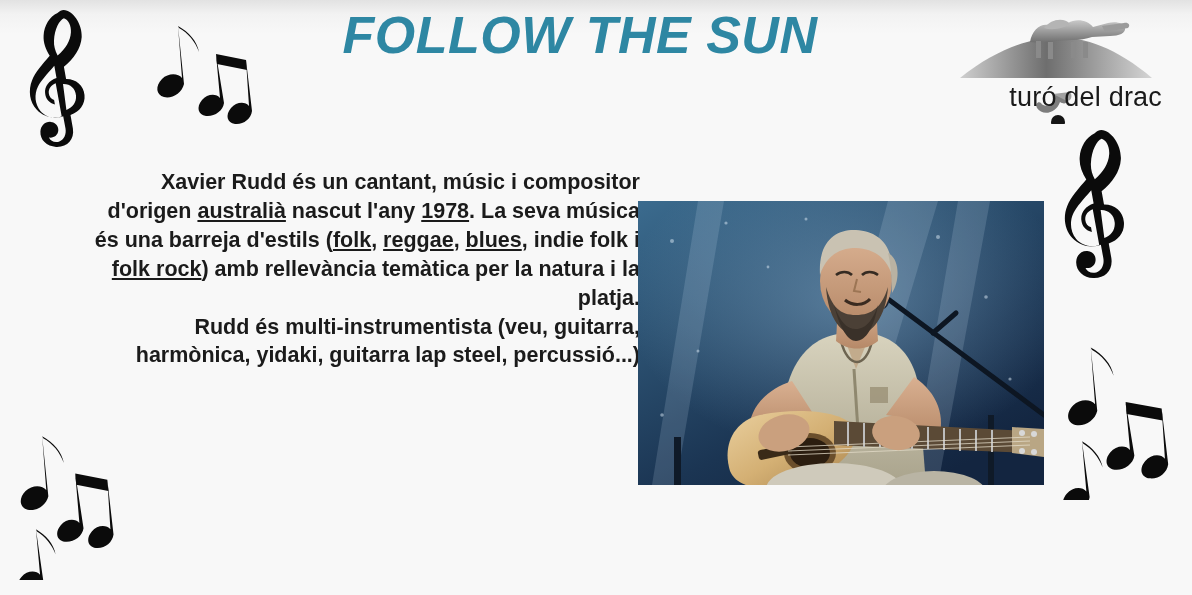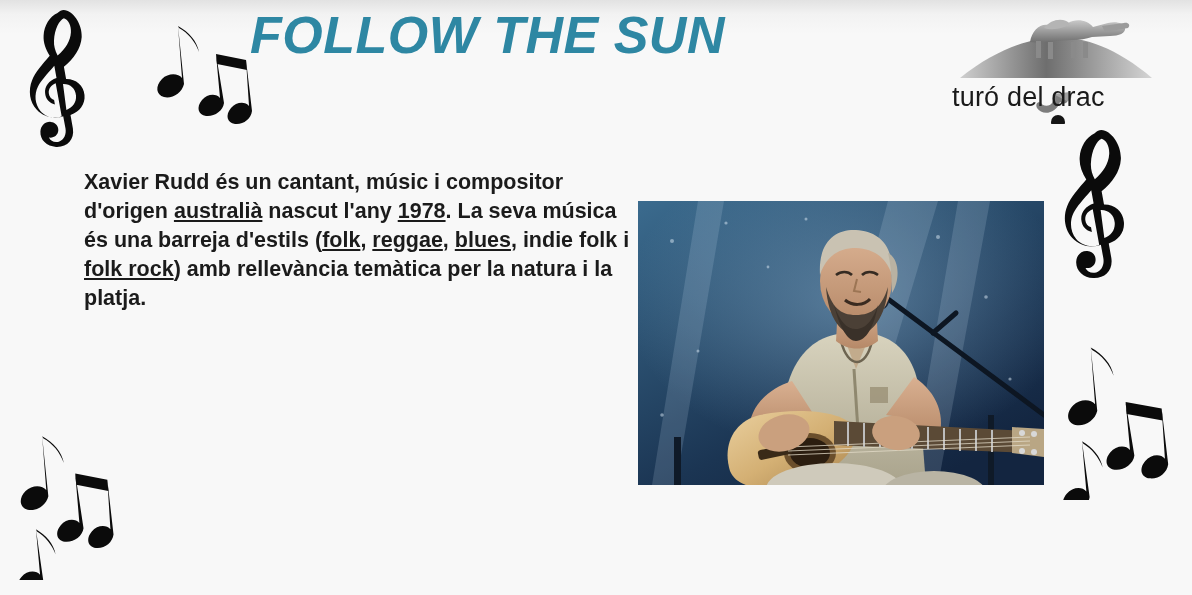--- a/index.html
+++ b/index.html
@@ -21,20 +21,21 @@
       linear-gradient(to bottom, #e2e2e2 0%, #f2f2f2 14px, #f8f8f8 34px, #f8f8f8 100%);
     overflow: hidden;
   }
 
   
   .title-block {
     position: absolute;
     left: 250px;
     top: 6px;
     width: 660px;
+    text-align: center;
   }
   .title-main {
     font-size: 52px;
     font-weight: bold;
     font-style: italic;
     color: #2e87a3;
     letter-spacing: 0.5px;
     line-height: 1.12;
     white-space: nowrap;
   }
@@ -48,21 +49,21 @@
     margin-top: 10px;
     white-space: nowrap;
   }
 
   
   .body-text {
     position: absolute;
     left: 84px;
     top: 168px;
     width: 556px;
-    text-align: left;
+    text-align: right;
     font-size: 21.5px;
     font-weight: bold;
     color: #1b1b1b;
     line-height: 1.345;
   }
   .body-text p { margin: 0; }
   .body-text .lnk {
     text-decoration: underline;
     text-underline-offset: 2px;
     color: #1b1b1b;
@@ -86,21 +87,21 @@
     left: 952px;
     top: 6px;
     width: 210px;
     height: 118px;
   }
   .logo-text {
     position: absolute;
     left: 0;
     top: 76px;
     width: 210px;
-    text-align: left;
+    text-align: right;
     font-size: 27px;
     color: #1a1a1a;
     font-family: "Liberation Sans", sans-serif;
     letter-spacing: 0.2px;
   }
 
   
   .deco { position: absolute; }
   .deco svg { display: block; }
   .clef-tl  { left: 18px;  top: 10px;  }
@@ -153,20 +154,21 @@
                C 118 95, 114 100, 108 96 Z" fill="#7d7d7d"></path>
       <path d="M101 88 L 118 86 C 121 90, 119 95, 115 95 Z" fill="#a0a0a0"></path>
 
       <circle cx="106" cy="116" r="7" fill="#151515"></circle>
     </svg>
     <div class="logo-text">turó del drac</div>
   </div>
 
   <div class="body-text">
     <p><span id="p1"><span>Xavier Rudd és un cantant, músic i compositor d'origen </span><span class="lnk">australià</span><span> nascut l'any </span><span class="lnk">1978</span><span>. La seva música és una barreja d'estils (</span><span class="lnk">folk</span><span>, </span><span class="lnk">reggae</span><span>, </span><span class="lnk">blues</span><span>, indie folk i </span><span class="lnk">folk rock</span><span>) amb rellevància temàtica per la natura i la platja.</span></span></p>
+    <p>Rudd és multi-instrumentista (veu, guitarra, harmònica, yidaki, guitarra lap steel, percussió...)</p>
   </div>
 
   <div class="photo">
     <svg width="406" height="284" viewBox="0 0 406 284">
       <defs>
         <linearGradient id="stage" x1="0" y1="0" x2="0.7" y2="1">
           <stop offset="0" stop-color="#3b6b8e"></stop>
           <stop offset="0.35" stop-color="#2b5070"></stop>
           <stop offset="0.7" stop-color="#1b3553"></stop>
           <stop offset="1" stop-color="#132540"></stop>

